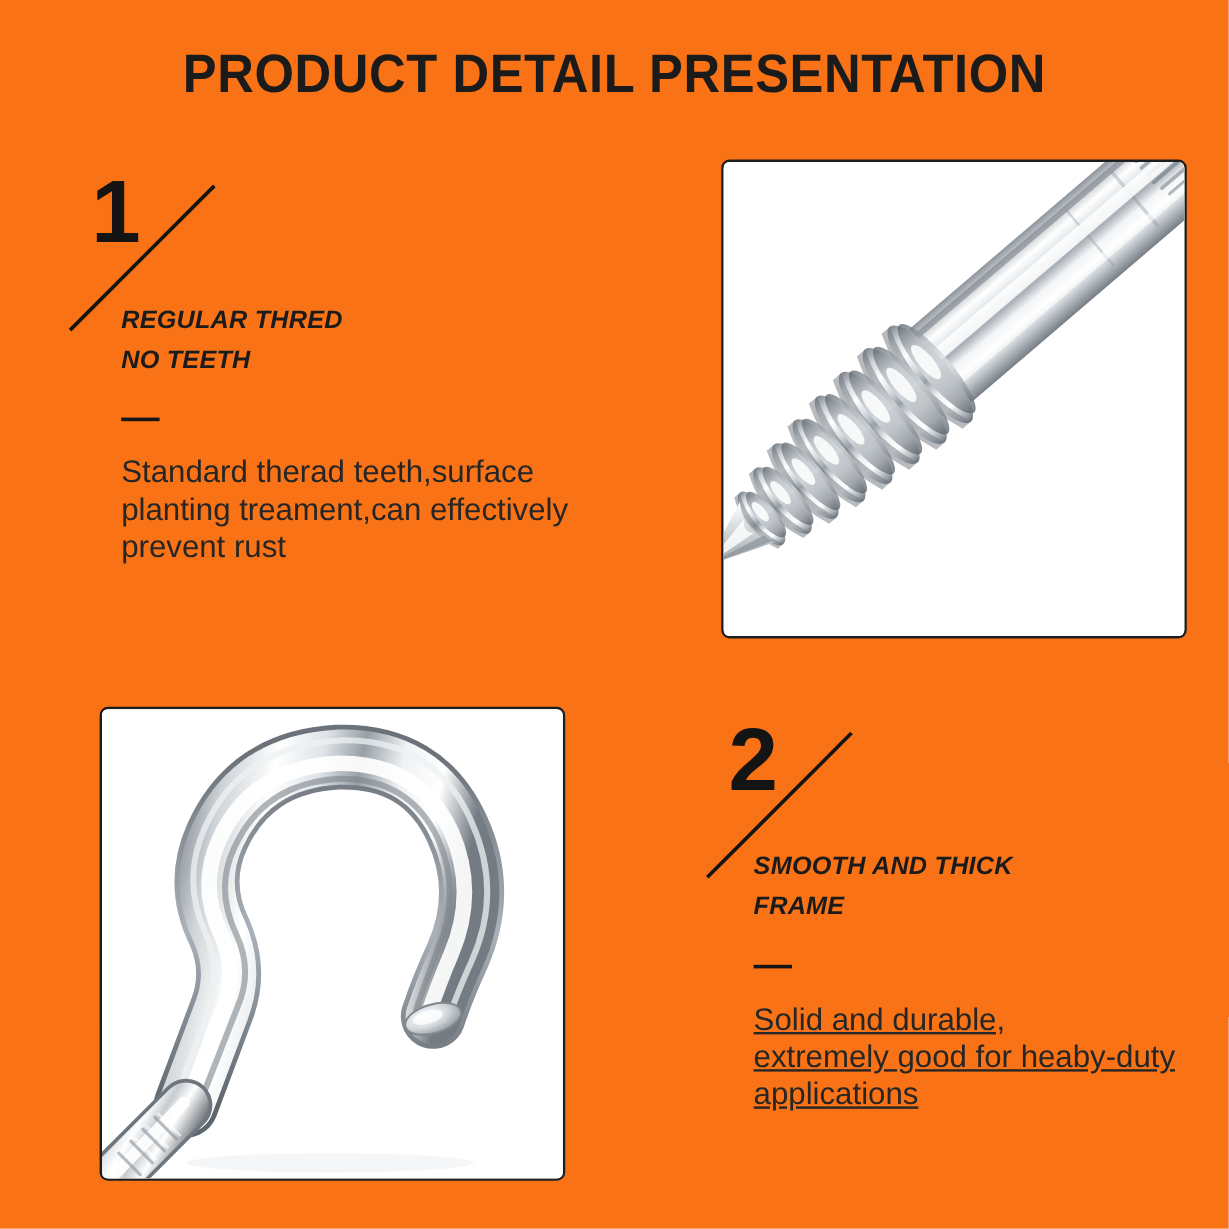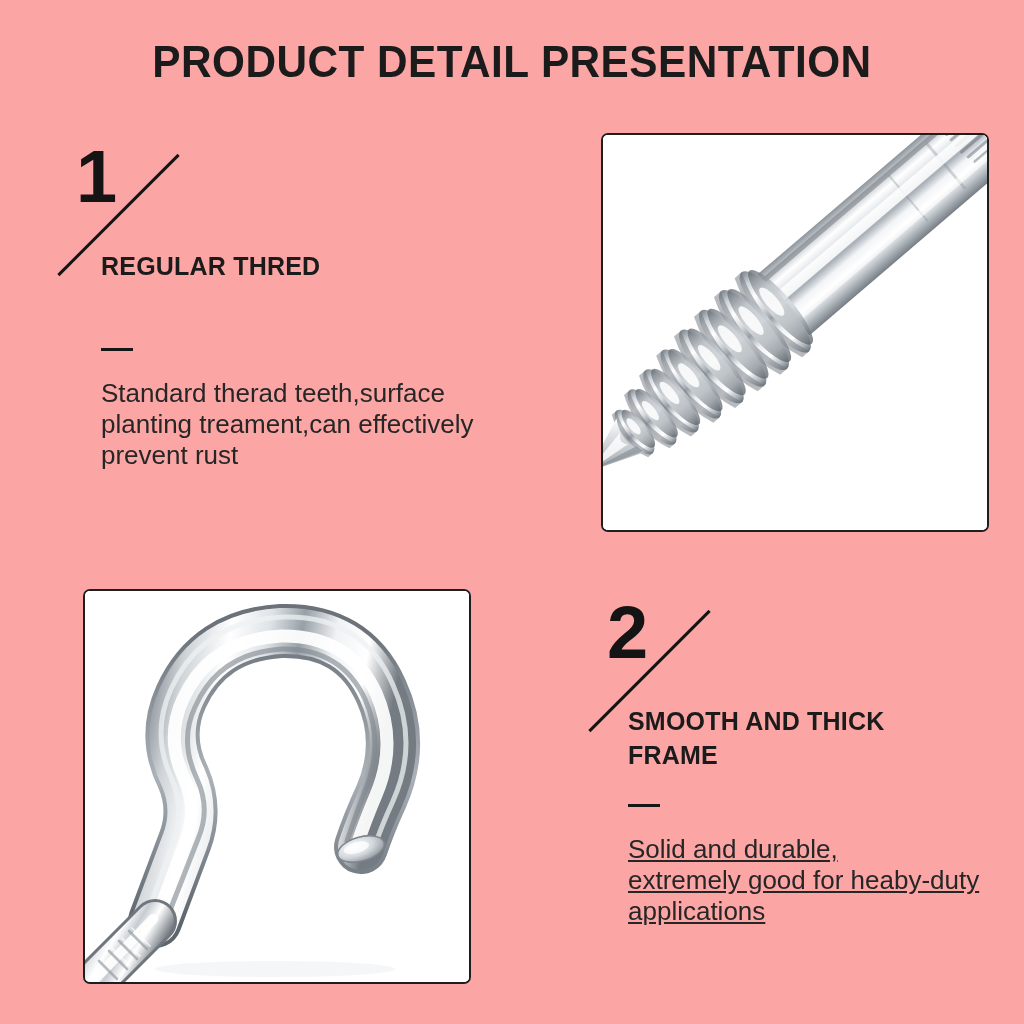--- a/index.html
+++ b/index.html
@@ -13,21 +13,21 @@
     height: 1024px;
     overflow: hidden;
     font-family: "Liberation Sans", sans-serif;
     color: #1a1a1a;
     position: relative;
   }
   .page {
     position: relative;
     width: 1024px;
     height: 1024px;
-    background: #fca5a5;
+    background: #f97316;
   }
 
   
   .page-title {
     position: absolute;
     left: 0;
     top: 36px;
     width: 1024px;
     text-align: center;
     font-family: "Liberation Sans", sans-serif;
@@ -55,25 +55,26 @@
   .feature-slash {
     position: absolute;
     width: 3px;
     background: #141414;
     transform-origin: center;
   }
   .feature-heading {
     position: absolute;
     font-family: "Liberation Sans", sans-serif;
     font-weight: 700;
-    font-size: 25px;
+    font-size: 21px;
     line-height: 33px;
     color: #1b1b1b;
     letter-spacing: 0.2px;
     white-space: nowrap;
+    font-style: italic;
   }
   .feature-rule {
     position: absolute;
     width: 32px;
     height: 3px;
     background: #161616;
   }
   .feature-body {
     position: absolute;
     font-family: "Liberation Sans", sans-serif;
@@ -111,20 +112,21 @@
   <div class="page-title">PRODUCT DETAIL PRESENTATION</div>
 
   <div class="feature" style="left:0; top:0; width:520px; height:500px;">
 
     <div class="feature-num" style="left:76px; top:140px;">1</div>
 
     <div class="feature-slash" style="left:117px; top:130px; height:170px; transform: rotate(45deg);"></div>
 
     <div class="feature-heading" style="left:101px; top:250px;">REGULAR THRED</div>
 
+    <div class="feature-heading" style="left:101px; top:284px;">NO TEETH</div>
 
     <div class="feature-rule" style="left:101px; top:348px;"></div>
 
     <div class="feature-body" style="left:101px; top:378px; width:420px;">Standard therad teeth,surface
 planting treament,can effectively
 prevent rust</div>
   </div>
 
   <div class="photo-frame" style="left:601px; top:133px; width:384px; height:395px;">
     <div class="photo-inner">

